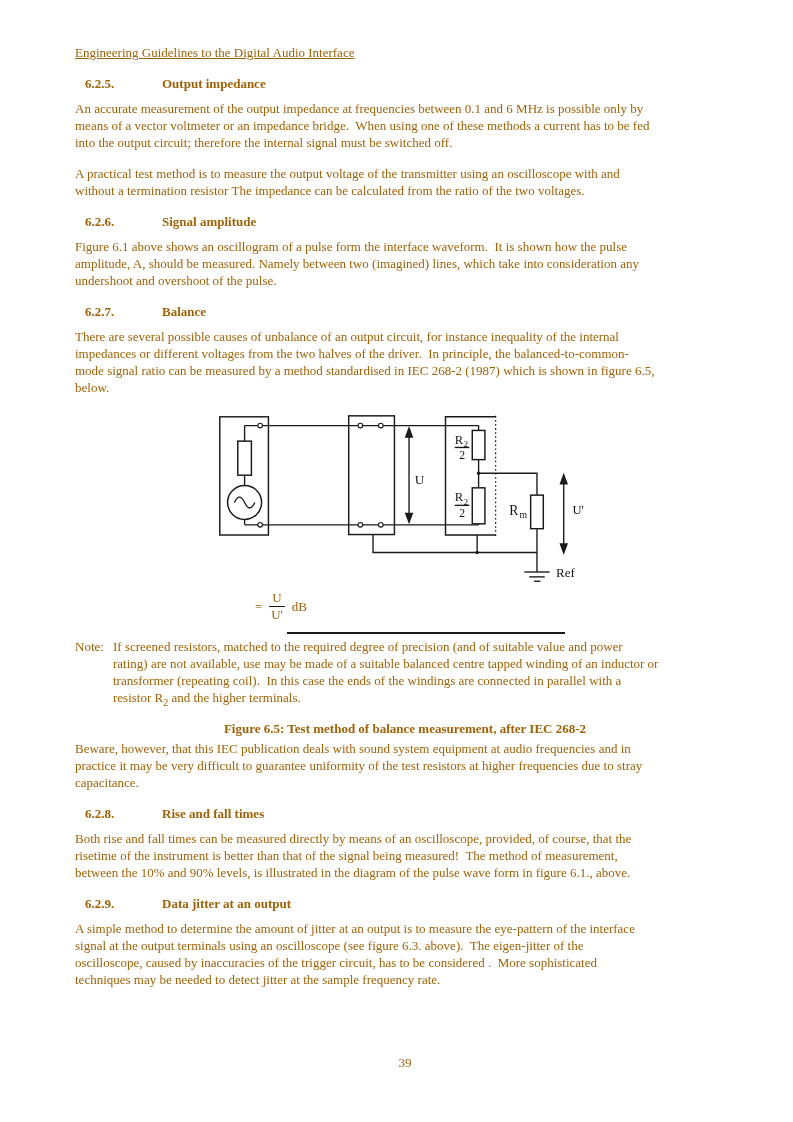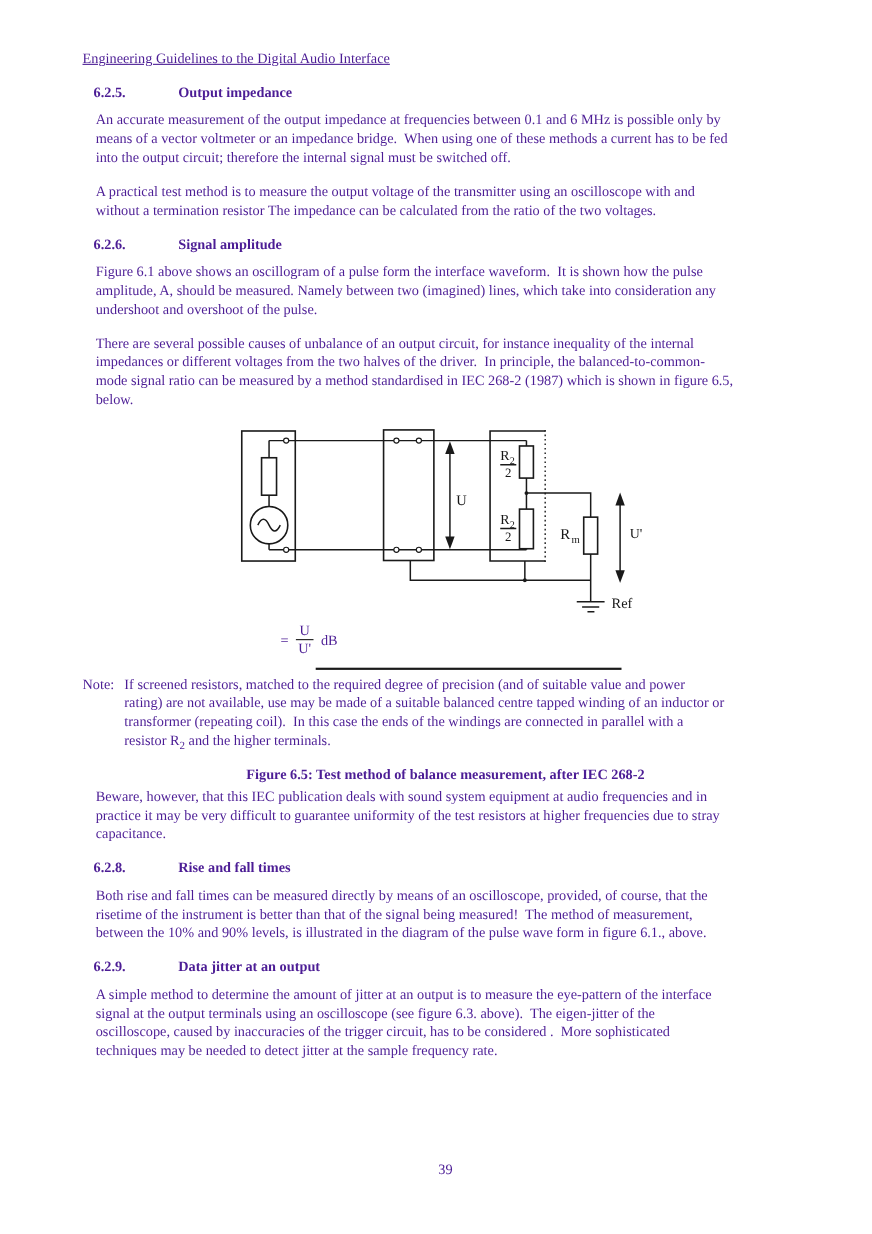--- a/index.html
+++ b/index.html
@@ -1,30 +1,30 @@
 <!DOCTYPE html>
 <html><head>
 <meta charset="utf-8">
 <style>
   html,body{margin:0;padding:0;background:#fff;}
   .page{
     position:relative;
     width:793px;height:1122px;
     background:#fff;
-    color:#4c1d95;
+    color:#a16207;
     font-family:"Liberation Serif","DejaVu Serif",serif;
     font-size:13px;line-height:17px;
     box-sizing:border-box;
     padding:44px 58px 0 75px;
     overflow:hidden;
   }
   .doc-title{margin:0;text-decoration:underline;}
   .sec{margin:14px 10px 8px;font-weight:bold;}
   .sec .sec-num{display:inline-block;width:77px;}
-  p.body{margin:0 12px 14px;white-space:pre-wrap;}
+  p.body{margin:0 0 14px;white-space:pre-wrap;}
   .figure{position:relative;height:330px;margin:10px 0 0;}
   .circuit{position:absolute;left:135px;top:0;}
   .wire{fill:none;stroke:#1a1a1a;stroke-width:1.4;}
   .box{fill:none;stroke:#1a1a1a;stroke-width:1.5;}
   .comp{fill:#fff;stroke:#1a1a1a;stroke-width:1.5;}
   .dotted{fill:none;stroke:#1a1a1a;stroke-width:1.3;stroke-dasharray:1.6 2.6;}
   .term{fill:#fff;stroke:#1a1a1a;stroke-width:1.1;}
   .arrowhead{fill:#1a1a1a;stroke:none;}
   .svgtext{font-family:"Liberation Serif","DejaVu Serif",serif;fill:#161616;}
   .formula{position:absolute;left:180px;top:181px;display:flex;align-items:center;gap:7px;white-space:nowrap;}
@@ -56,20 +56,23 @@
   <p class="body">A practical test method is to measure the output voltage of the transmitter using an oscilloscope with and
 without a termination resistor The impedance can be calculated from the ratio of the two voltages.</p>
 
   <div class="sec">
     <span class="sec-num">6.2.6.</span><span>Signal amplitude</span>
   </div>
   <p class="body">Figure 6.1 above shows an oscillogram of a pulse form the interface waveform.  It is shown how the pulse
 amplitude, A, should be measured. Namely between two (imagined) lines, which take into consideration any
 undershoot and overshoot of the pulse.</p>
 
+  <div class="sec">
+    <span class="sec-num">6.2.7.</span><span>Balance</span>
+  </div>
   <p class="body">There are several possible causes of unbalance of an output circuit, for instance inequality of the internal
 impedances or different voltages from the two halves of the driver.  In principle, the balanced-to-common-
 mode signal ratio can be measured by a method standardised in IEC 268-2 (1987) which is shown in figure 6.5,
 below.</p>
 
   <div class="figure">
 
     <svg class="circuit" width="400" height="180" viewBox="210 405 400 185" xmlns="http://www.w3.org/2000/svg">
 
       <g>

